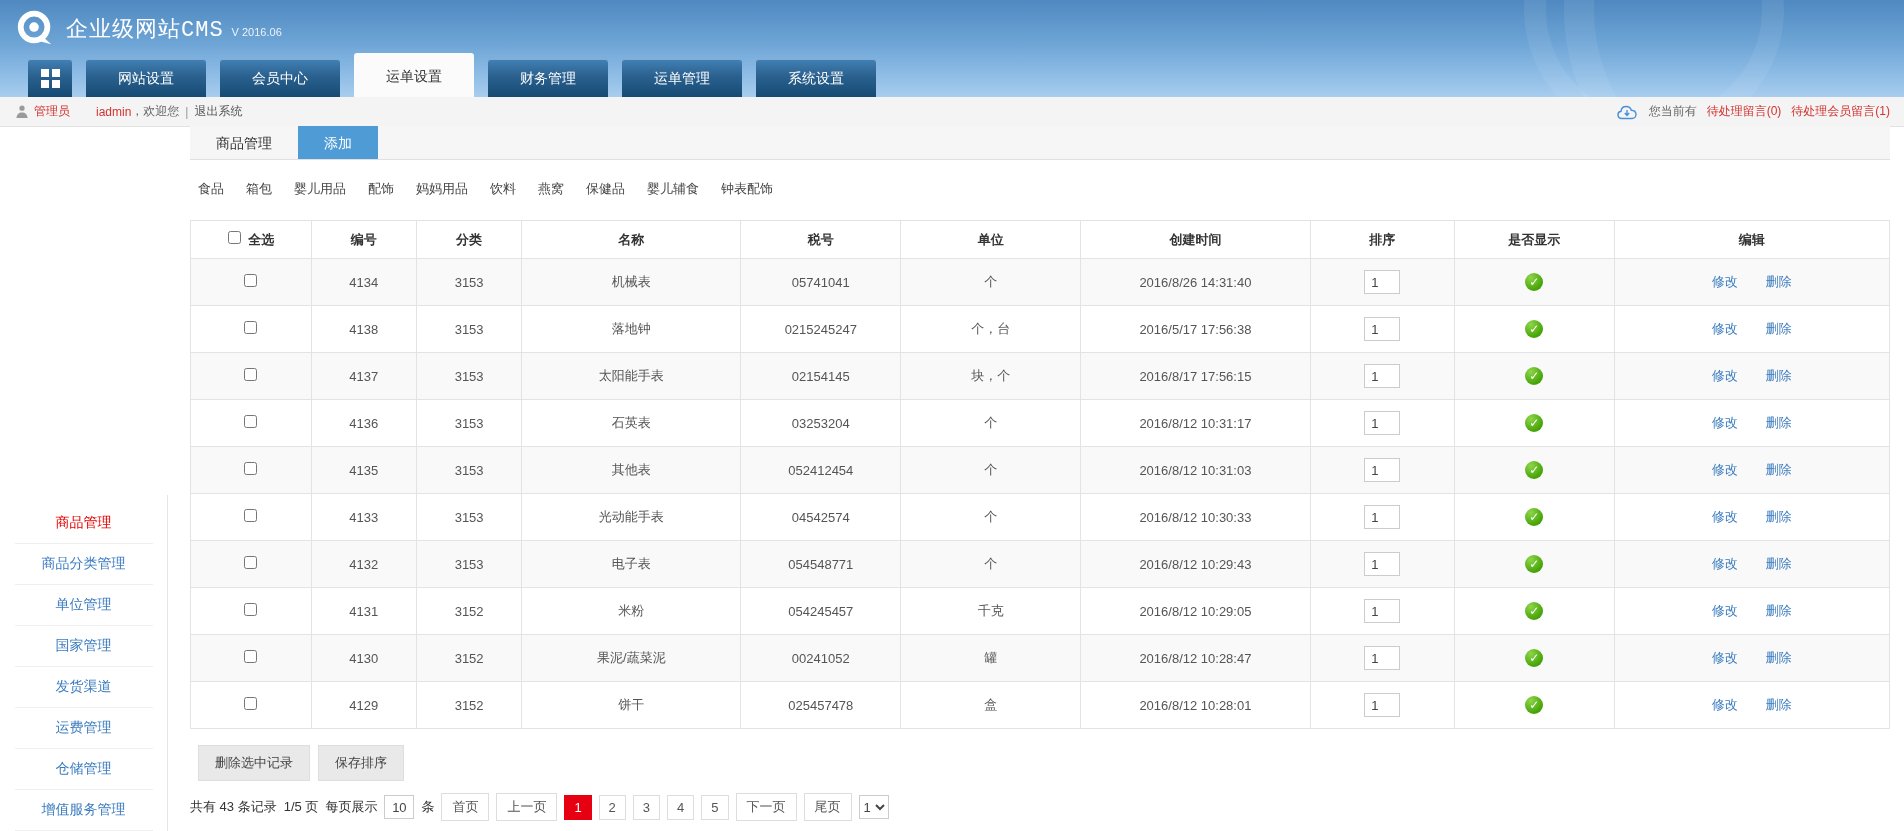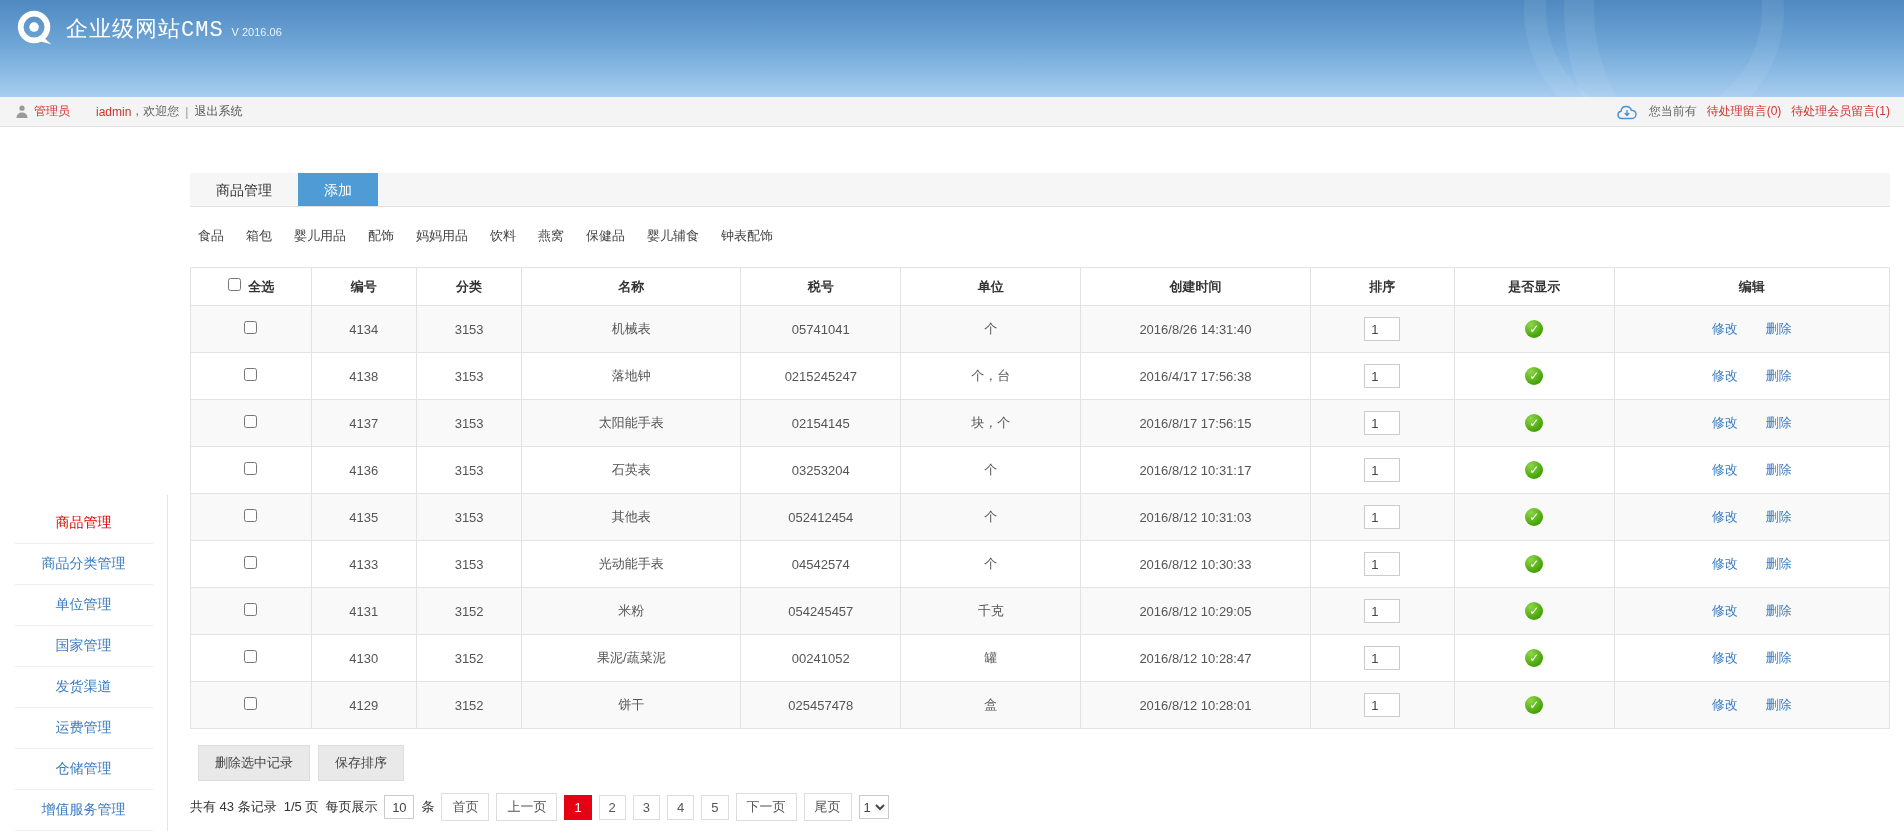--- a/index.html
+++ b/index.html
@@ -106,20 +106,36 @@
   <div class="deco-ring ring1"></div>
   <div class="deco-ring ring2"></div>
   <div class="brand">
     <svg class="logo" viewBox="0 0 44 44">
       <circle cx="21" cy="20" r="14" fill="none" stroke="#ffffff" stroke-width="6"></circle>
       <circle cx="21" cy="20" r="5" fill="#ffffff"></circle>
       <path d="M29 29 L39 38 L28 35 Z" fill="#ffffff"></path>
     </svg>
     <span class="brand-title">企业级网站CMS</span>
     <span class="brand-ver">V 2016.06</span>
+  </div>
+  <div class="nav-row">
+    <div class="nav-tab grid">
+      <span class="grid-glyph">
+          <i></i>
+          <i></i>
+          <i></i>
+          <i></i>
+        </span>
+    </div>
+    <div class="nav-tab">网站设置</div>
+    <div class="nav-tab">会员中心</div>
+    <div class="nav-tab active">运单设置</div>
+    <div class="nav-tab">财务管理</div>
+    <div class="nav-tab">运单管理</div>
+    <div class="nav-tab">系统设置</div>
   </div>
 </div>
 
 <div class="user-bar">
   <div class="user-left">
     <svg class="user-icon" width="12" height="14" viewBox="0 0 12 14">
       <circle cx="6" cy="3.2" r="2.6" fill="#9a9a9a"></circle>
       <path d="M0.5 13 C0.5 9.5 3 7.5 6 7.5 C9 7.5 11.5 9.5 11.5 13 Z" fill="#9a9a9a"></path>
     </svg>
     <span class="red">管理员</span>
@@ -205,21 +221,21 @@
           <a class="edit">修改</a><a class="del">删除</a>
         </td>
       </tr>
           <tr>
         <td><input type="checkbox" style=""></td>
         <td>4138</td>
         <td>3153</td>
         <td>落地钟</td>
         <td>0215245247</td>
         <td>个，台</td>
-        <td>2016/4/17 17:56:38</td>
+        <td>2016/5/17 17:56:38</td>
         <td><input type="text" class="sort-input" value="1" style=""></td>
         <td><span class="check-icon">✓</span></td>
         <td class="row-links">
           <a class="edit">修改</a><a class="del">删除</a>
         </td>
       </tr>
           <tr>
         <td><input type="checkbox" style=""></td>
         <td>4137</td>
         <td>3153</td>
@@ -262,20 +278,34 @@
         </td>
       </tr>
           <tr>
         <td><input type="checkbox" style=""></td>
         <td>4133</td>
         <td>3153</td>
         <td>光动能手表</td>
         <td>04542574</td>
         <td>个</td>
         <td>2016/8/12 10:30:33</td>
+        <td><input type="text" class="sort-input" value="1" style=""></td>
+        <td><span class="check-icon">✓</span></td>
+        <td class="row-links">
+          <a class="edit">修改</a><a class="del">删除</a>
+        </td>
+      </tr>
+          <tr>
+        <td><input type="checkbox" style=""></td>
+        <td>4132</td>
+        <td>3153</td>
+        <td>电子表</td>
+        <td>054548771</td>
+        <td>个</td>
+        <td>2016/8/12 10:29:43</td>
         <td><input type="text" class="sort-input" value="1" style=""></td>
         <td><span class="check-icon">✓</span></td>
         <td class="row-links">
           <a class="edit">修改</a><a class="del">删除</a>
         </td>
       </tr>
           <tr>
         <td><input type="checkbox" style=""></td>
         <td>4131</td>
         <td>3152</td>

